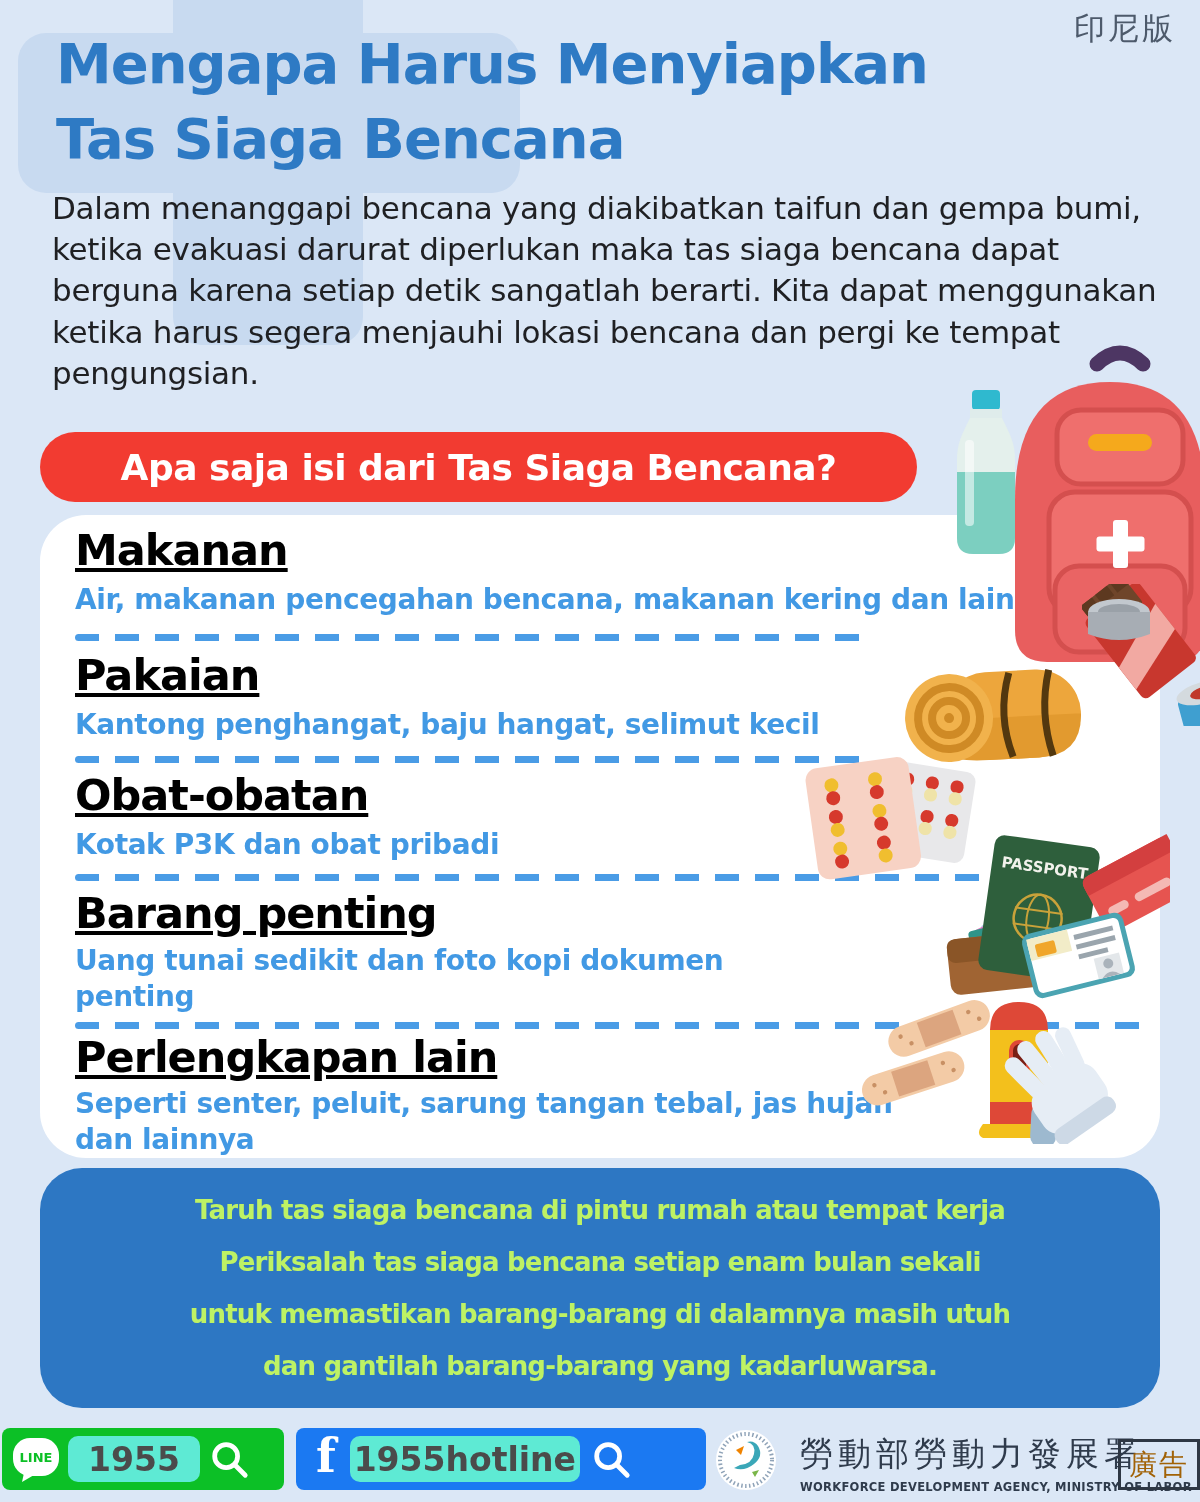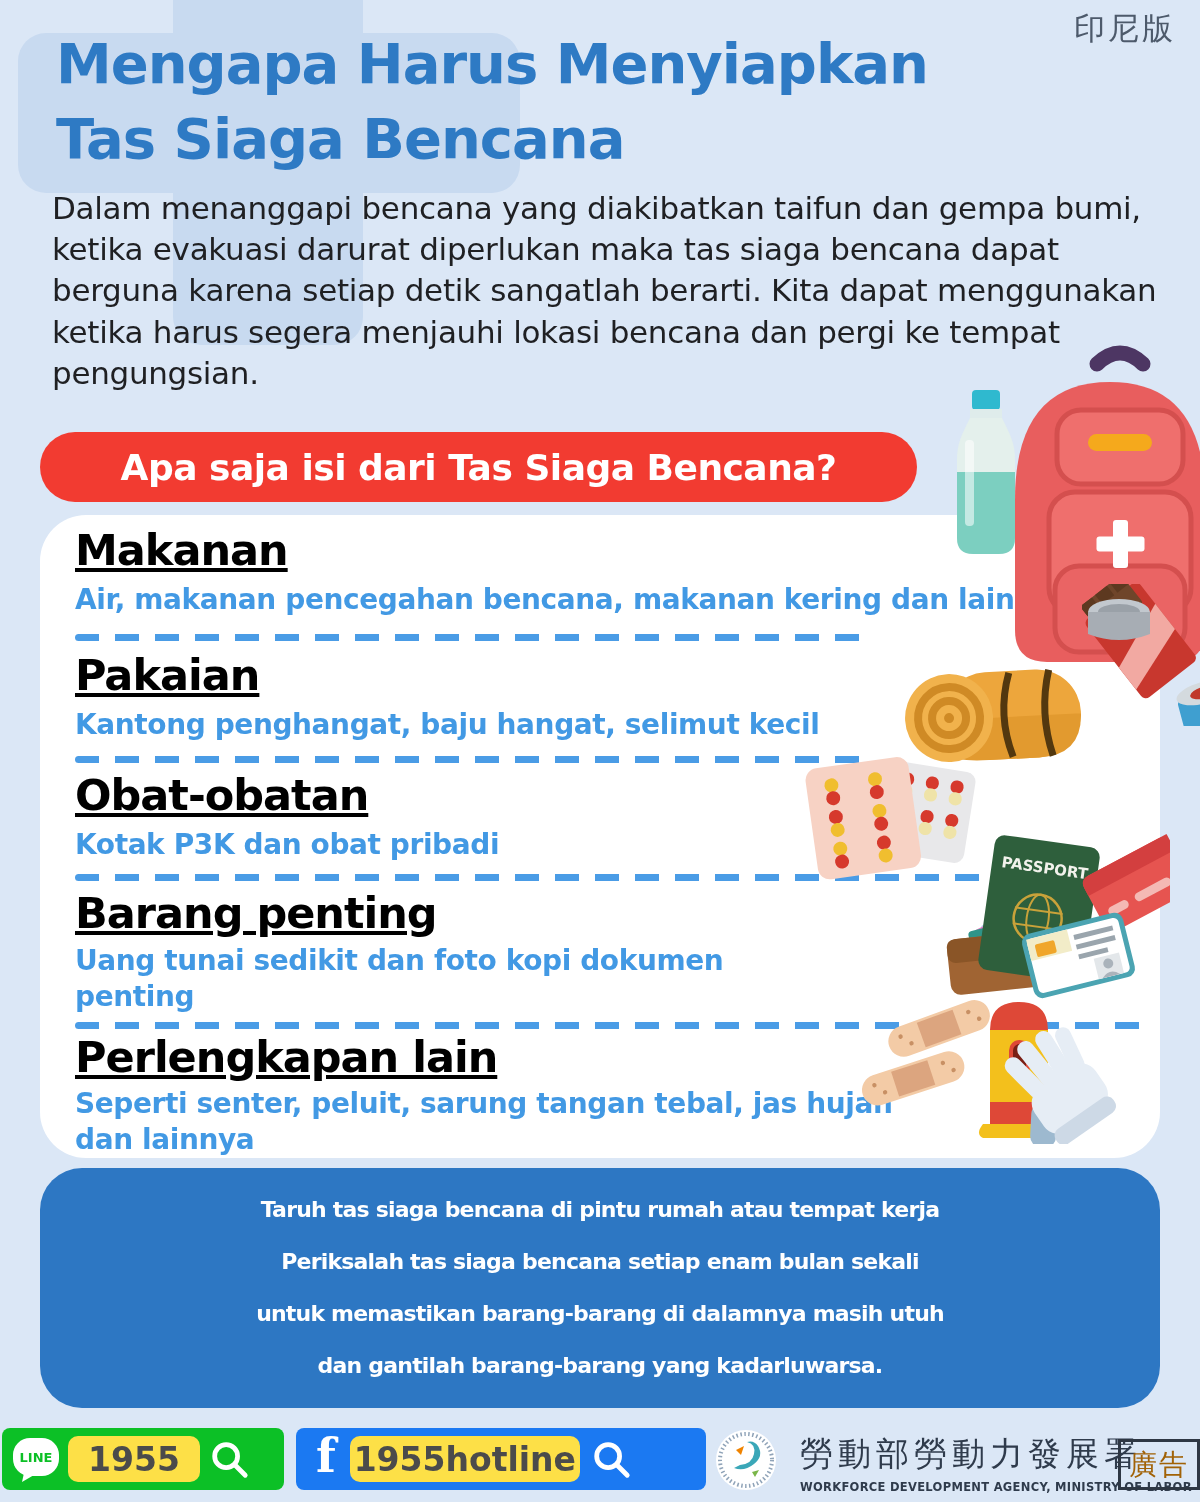--- a/index.html
+++ b/index.html
@@ -32,26 +32,26 @@
   .t1{top:525px;}  .s1{top:582px;}
   .t2{top:650px;}  .s2{top:707px;}
   .t3{top:770px;}  .s3{top:827px;}
   .t4{top:888px;}  .s4{top:943px;width:770px;}
   .t5{top:1032px;} .s5{top:1086px;width:840px;}
   .illus{position:absolute;z-index:2;}
   .tip-box{
     position:absolute;left:40px;top:1168px;width:1120px;height:240px;background:#2d77c3;border-radius:42px;
     display:flex;flex-direction:column;align-items:center;justify-content:center;z-index:1;
   }
-  .tip-line{color:#ffffff;font-weight:bold;font-size:22px;line-height:52px;white-space:nowrap;letter-spacing:-0.8px;}
+  .tip-line{color:#bef264;font-weight:bold;font-size:26px;line-height:52px;white-space:nowrap;letter-spacing:-0.8px;}
   
   .footer-pill{position:absolute;top:1428px;height:62px;border-radius:8px;display:flex;align-items:center;z-index:2;}
   .line-pill{left:2px;width:266px;background:#0cc026;padding:0 8px;}
   .fb-pill{left:296px;width:390px;background:#1b79f2;padding:0 10px;}
-  .pill-input{background:#fde047;border-radius:10px;height:46px;display:flex;align-items:center;justify-content:center;
+  .pill-input{background:#5eead4;border-radius:10px;height:46px;display:flex;align-items:center;justify-content:center;
     font-size:33px;font-weight:bold;color:#4b4b4b;border:none;letter-spacing:0;}
   .line-input{width:132px;margin:0 8px 0 6px;}
   .fb-input{width:230px;margin:0 10px;}
   .fb-glyph{color:#ffffff;font-weight:bold;font-size:46px;font-family:"DejaVu Serif","Liberation Serif",serif;margin:0 4px 6px 10px;}
   .agency{position:absolute;left:800px;top:1432px;z-index:2;color:#2f3b4c;}
   .agency-zh{font-size:33px;letter-spacing:5px;white-space:nowrap;}
   .agency-en{font-size:11.5px;font-weight:bold;letter-spacing:0.3px;white-space:nowrap;margin-top:3px;}
   .ad-badge{position:absolute;left:1118px;top:1439px;width:76px;height:45px;border:3px solid #2e3744;
     display:flex;align-items:center;justify-content:center;font-size:28px;color:#a16207;letter-spacing:2px;z-index:2;}
   .wda-logo{position:absolute;left:714px;top:1428px;z-index:2;}

